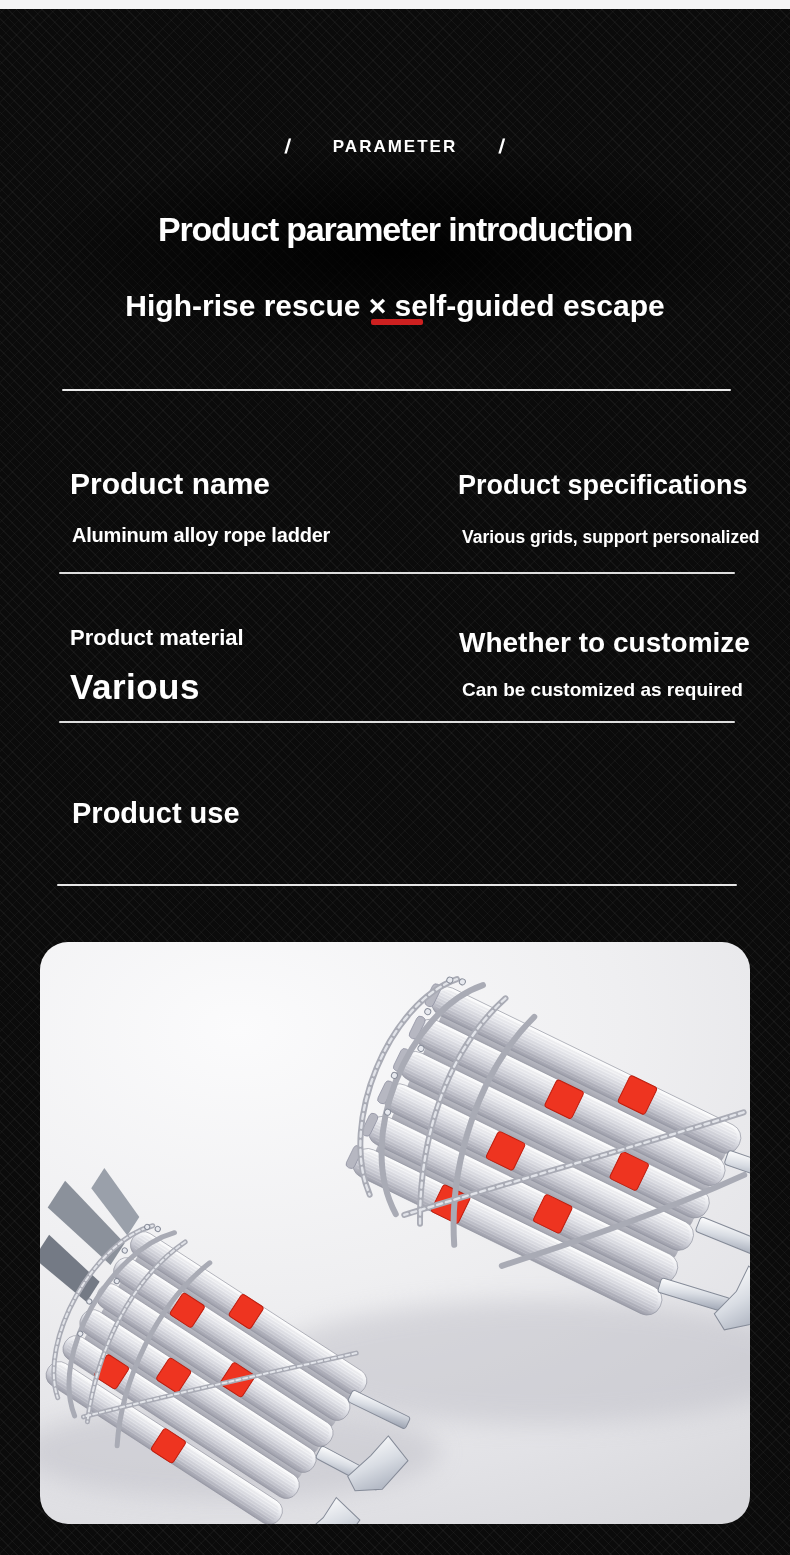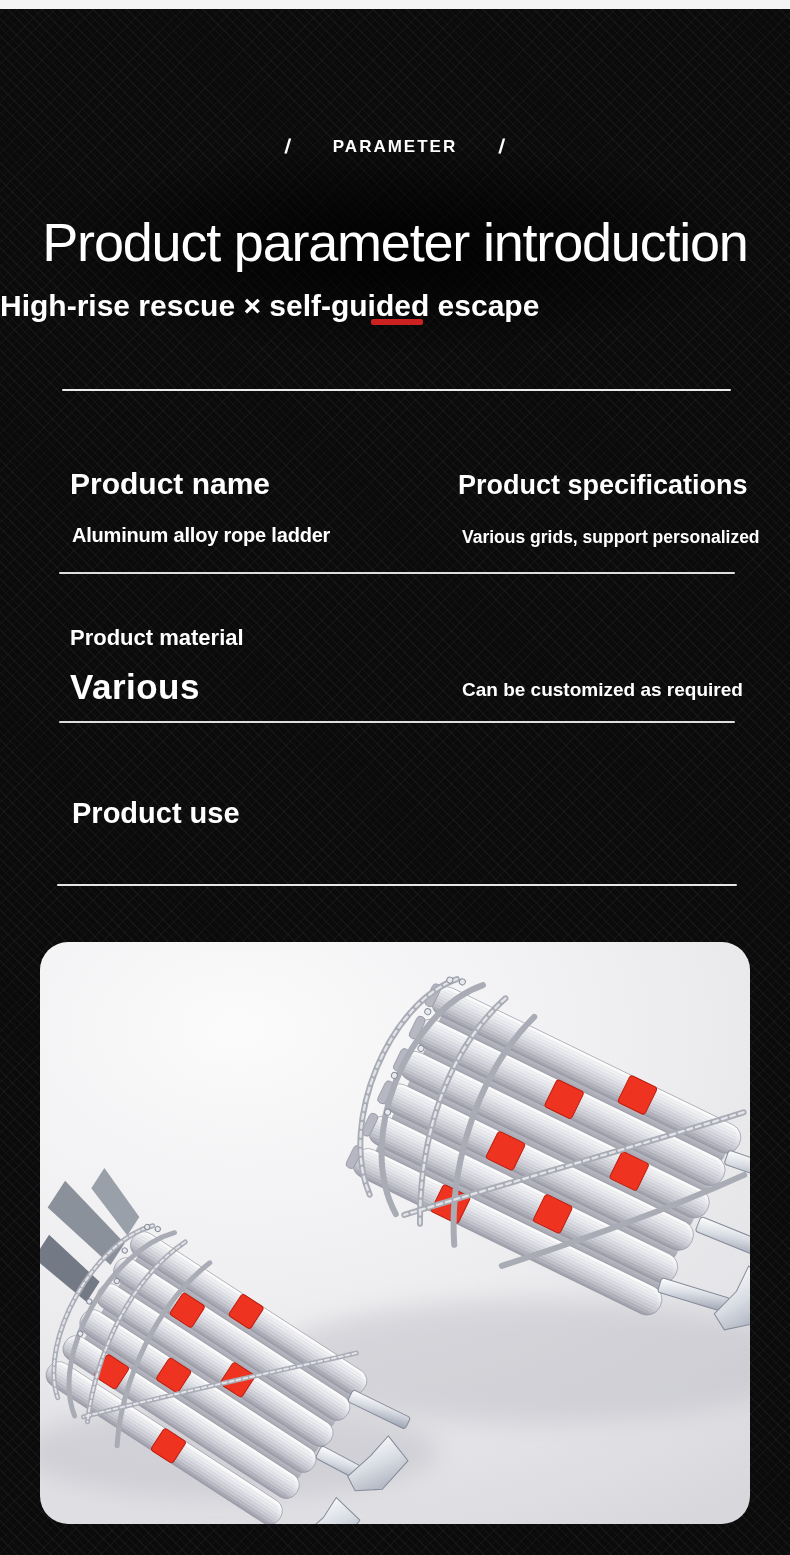--- a/index.html
+++ b/index.html
@@ -11,22 +11,22 @@
       repeating-linear-gradient(45deg, rgba(255,255,255,.045) 0px, rgba(255,255,255,.045) 1px, transparent 1px, transparent 6px),
       repeating-linear-gradient(135deg, rgba(255,255,255,.028) 0px, rgba(255,255,255,.028) 1px, transparent 1px, transparent 9px);
   }
   .top-strip{position:absolute;top:0;left:0;width:790px;height:9px;background:#f4f4f5;}
   .header-glow{position:absolute;top:120px;left:0;width:790px;height:260px;
     background:radial-gradient(ellipse 62% 55% at 50% 50%, rgba(0,0,0,.95) 0%, rgba(0,0,0,0) 75%);}
   .eyebrow{position:absolute;top:135px;left:0;width:790px;display:flex;justify-content:center;align-items:center;gap:42px;
     font-weight:bold;font-size:17px;letter-spacing:2px;}
   .eyebrow .slash{font-size:20px;letter-spacing:0;transform:skewX(-6deg);}
   .title{position:absolute;top:181px;left:0;width:790px;text-align:center;
-    font-size:54px;line-height:50px;font-weight:normal;letter-spacing:-1.2px;white-space:nowrap;}
-  .subtitle{position:absolute;top:264px;left:0;width:790px;text-align:left;
+    font-size:34px;line-height:50px;font-weight:bold;letter-spacing:-1.2px;white-space:nowrap;}
+  .subtitle{position:absolute;top:264px;left:0;width:790px;text-align:center;
     font-size:30px;line-height:34px;font-weight:bold;white-space:nowrap;}
   .red-underline{position:absolute;top:319px;left:371px;width:52px;height:6px;background:#cd2020;border-radius:2px;}
   .hr{position:absolute;height:2px;background:#e9e9e9;border-radius:1px;}
   #hr1{top:389px;left:62px;width:669px;}
   #hr2{top:572px;left:59px;width:676px;background:#dedede;}
   #hr3{top:721px;left:59px;width:676px;background:#dedede;}
   #hr4{top:884px;left:57px;width:680px;background:#e6e6e6;}
   .cell{position:absolute;white-space:nowrap;font-weight:bold;}
   #r1-left-label {top:467px;left:70px;font-size:30px;}
   #r1-left-value {top:524px;left:72px;font-size:20px;letter-spacing:-.2px;}
@@ -66,20 +66,21 @@
 
   <div class="cell" id="r1-left-label">Product name</div>
   <div class="cell" id="r1-left-value">Aluminum alloy rope ladder</div>
   <div class="cell" id="r1-right-label">Product specifications</div>
   <div class="cell" id="r1-right-value">Various grids, support personalized</div>
 
   <div class="hr" id="hr2"></div>
 
   <div class="cell" id="r2-left-label">Product material</div>
   <div class="cell" id="r2-left-value">Various</div>
+  <div class="cell" id="r2-right-label">Whether to customize</div>
   <div class="cell" id="r2-right-value">Can be customized as required</div>
 
   <div class="hr" id="hr3"></div>
 
   <div class="cell" id="r3-label">Product use</div>
 
   <div class="hr" id="hr4"></div>
 
   <div class="photo">
     <svg width="710" height="582" viewBox="0 0 710 582" xmlns="http://www.w3.org/2000/svg">

